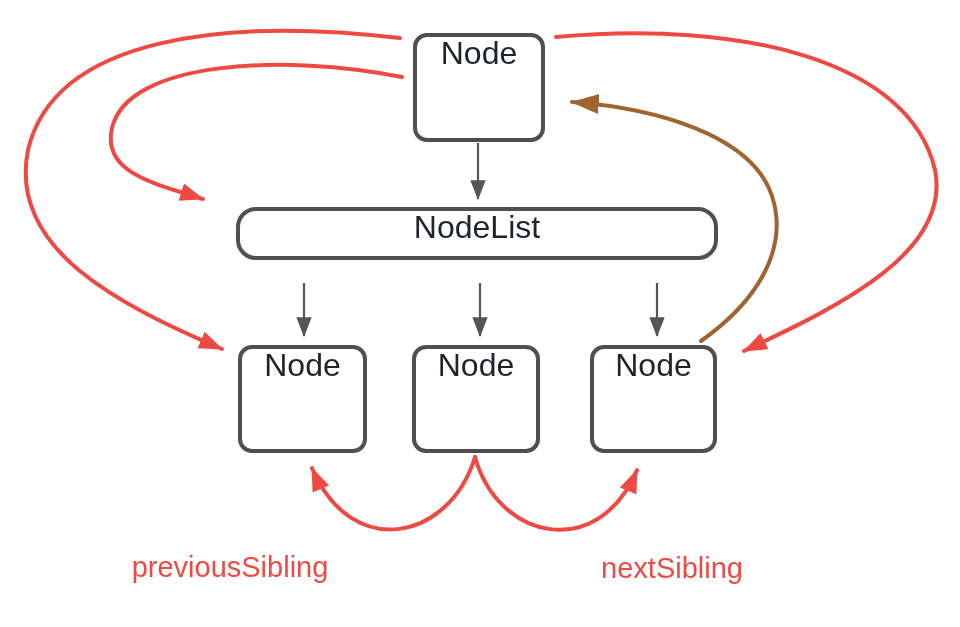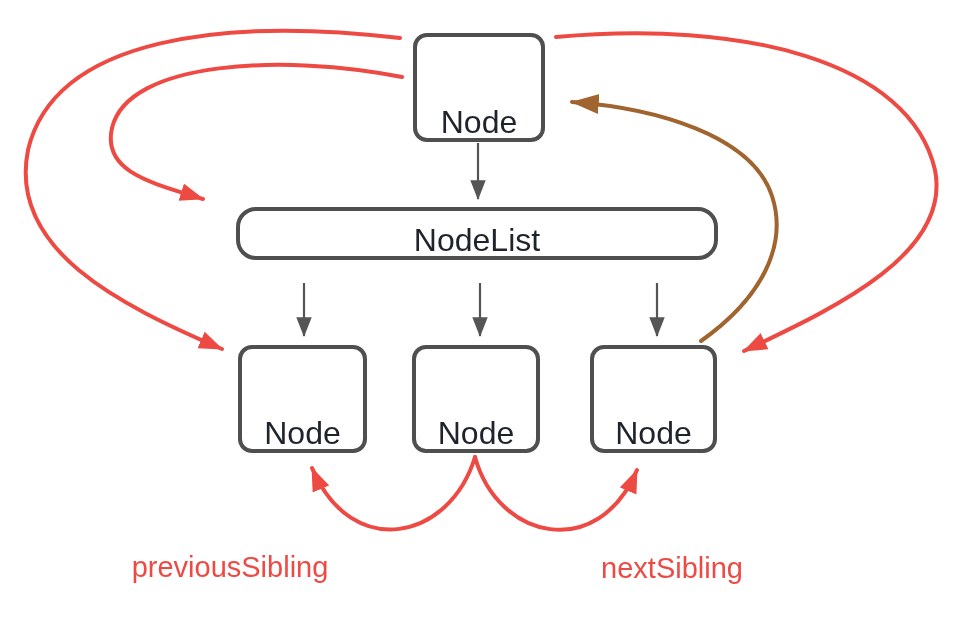--- a/index.html
+++ b/index.html
@@ -18,21 +18,21 @@
     font-family:"Liberation Sans","DejaVu Sans",sans-serif;
   }
   .arrow-layer{position:absolute;left:0;top:0;width:960px;height:627px;}
   .curve-red{fill:none;stroke:var(--relation-red);stroke-width:4;stroke-linecap:round;}
   .curve-brown{fill:none;stroke:var(--relation-brown);stroke-width:4;stroke-linecap:round;}
   .stem-gray{fill:none;stroke:var(--connector-gray);stroke-width:2.2;}
   .head-red{fill:var(--relation-red);}
   .head-brown{fill:var(--relation-brown);}
   .head-gray{fill:var(--connector-gray);}
   .node-box{
-    position:absolute;display:flex;align-items:flex-end;justify-content:center;
+    position:absolute;display:flex;align-items:flex-start;justify-content:center;
     background:var(--background);border:4px solid var(--box-border);
     border-radius:14px;color:var(--box-text);font-size:32px;line-height:1;
     box-sizing:border-box;
   }
   .box-top{left:413px;top:33px;width:132px;height:109px;}
   .box-nodelist{left:236px;top:207px;width:482px;height:53px;border-radius:20px;}
   .box-child1{left:238px;top:345px;width:129px;height:108px;}
   .box-child2{left:412px;top:345px;width:128px;height:108px;}
   .box-child3{left:590px;top:345px;width:127px;height:108px;}
   .rel-label{

